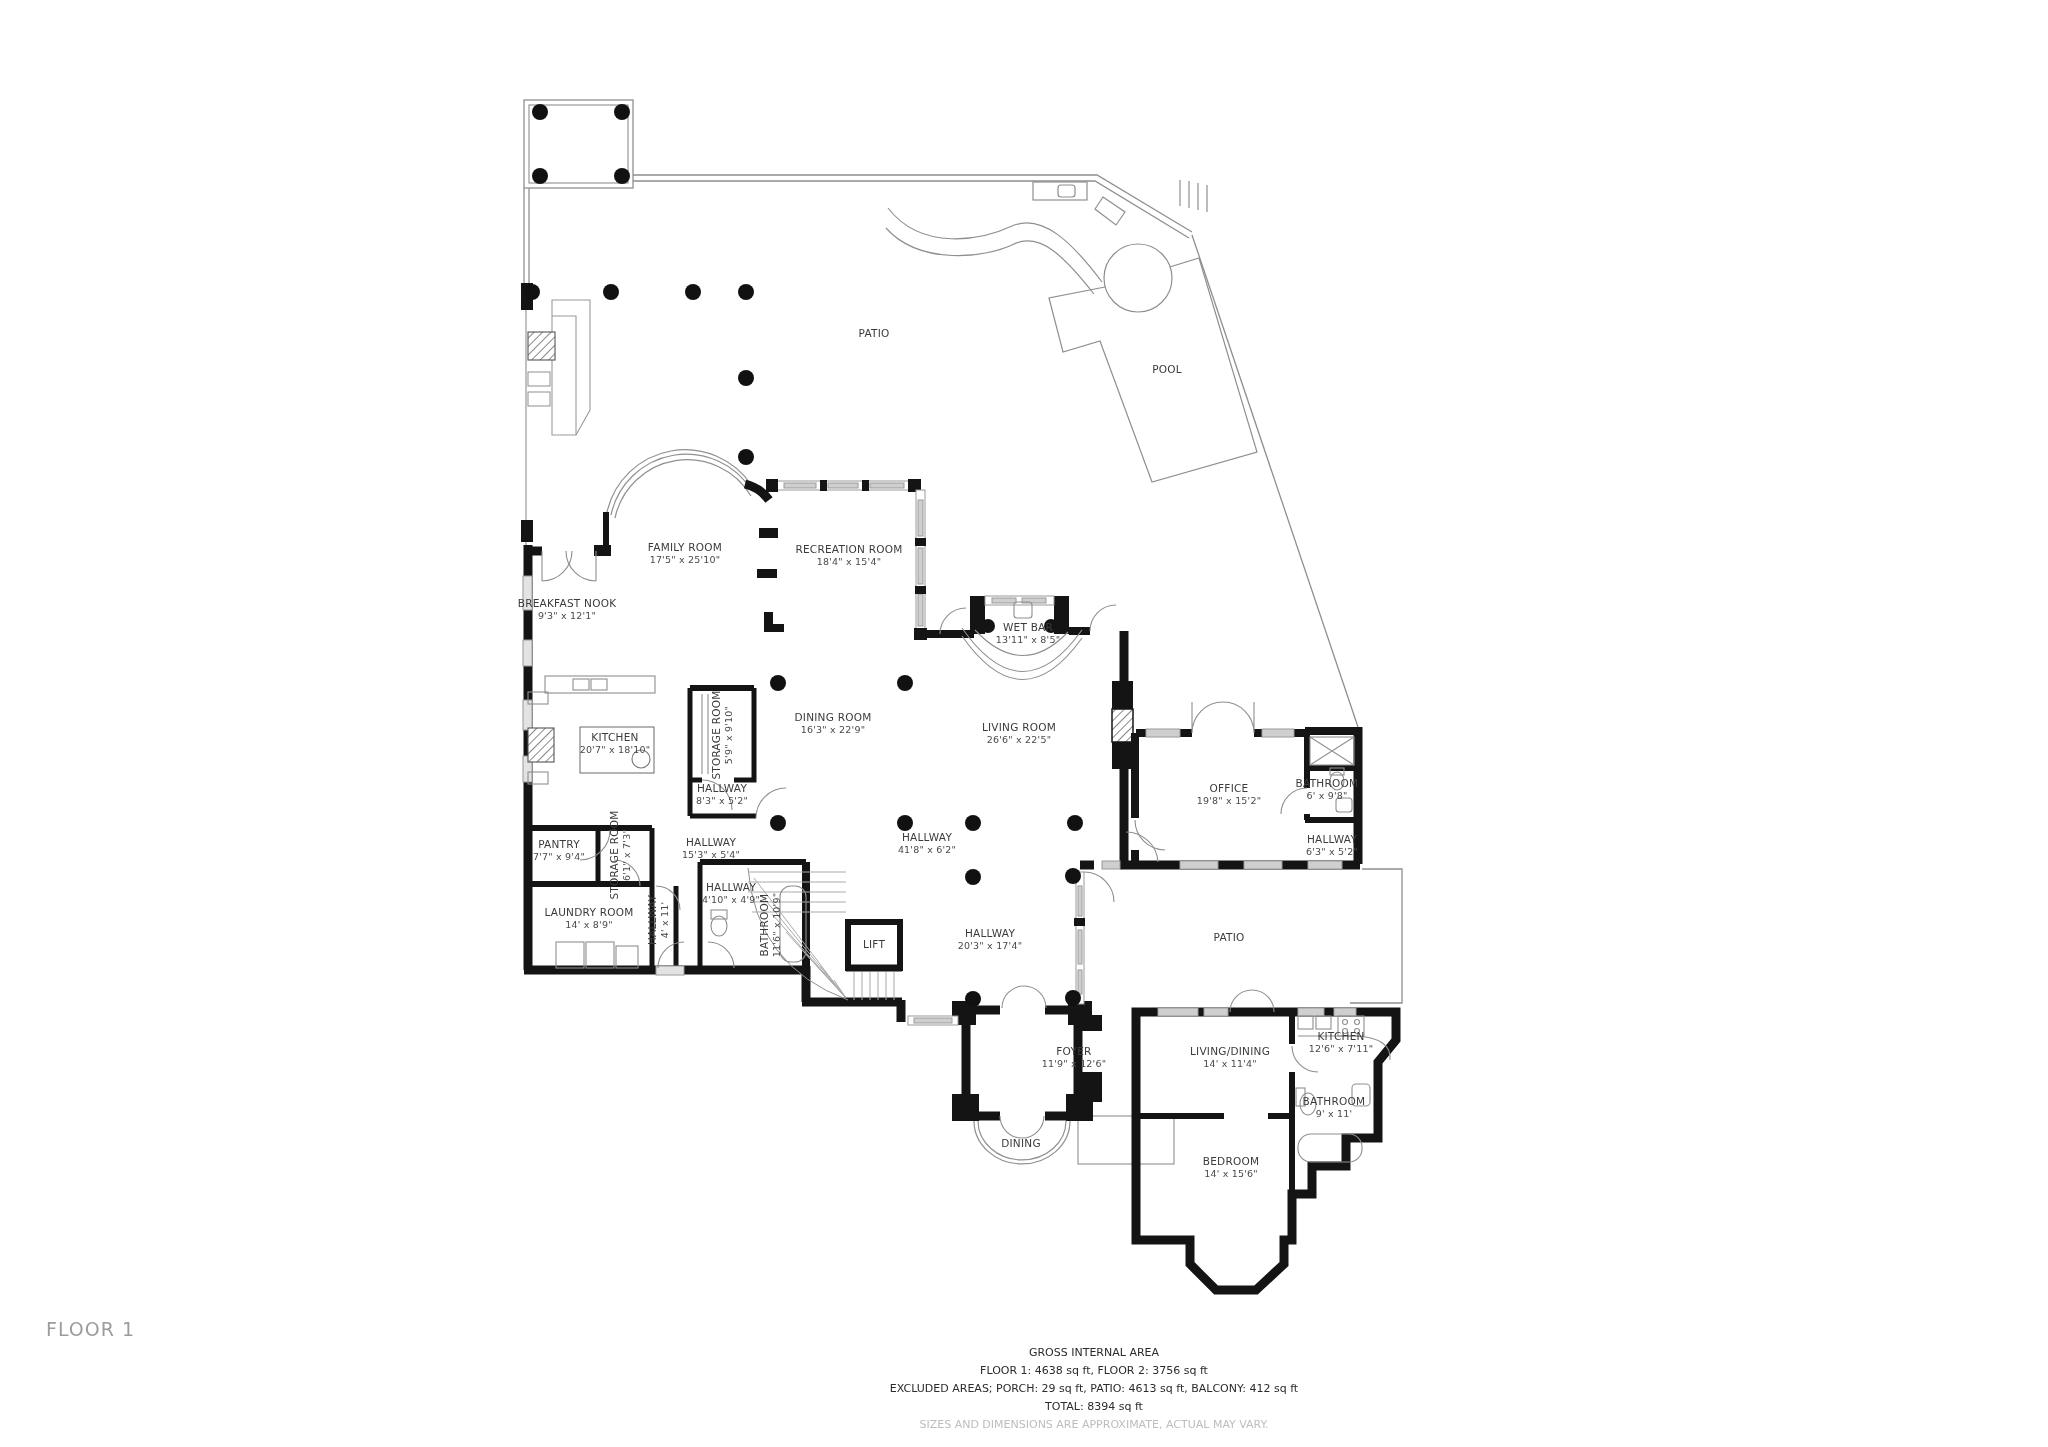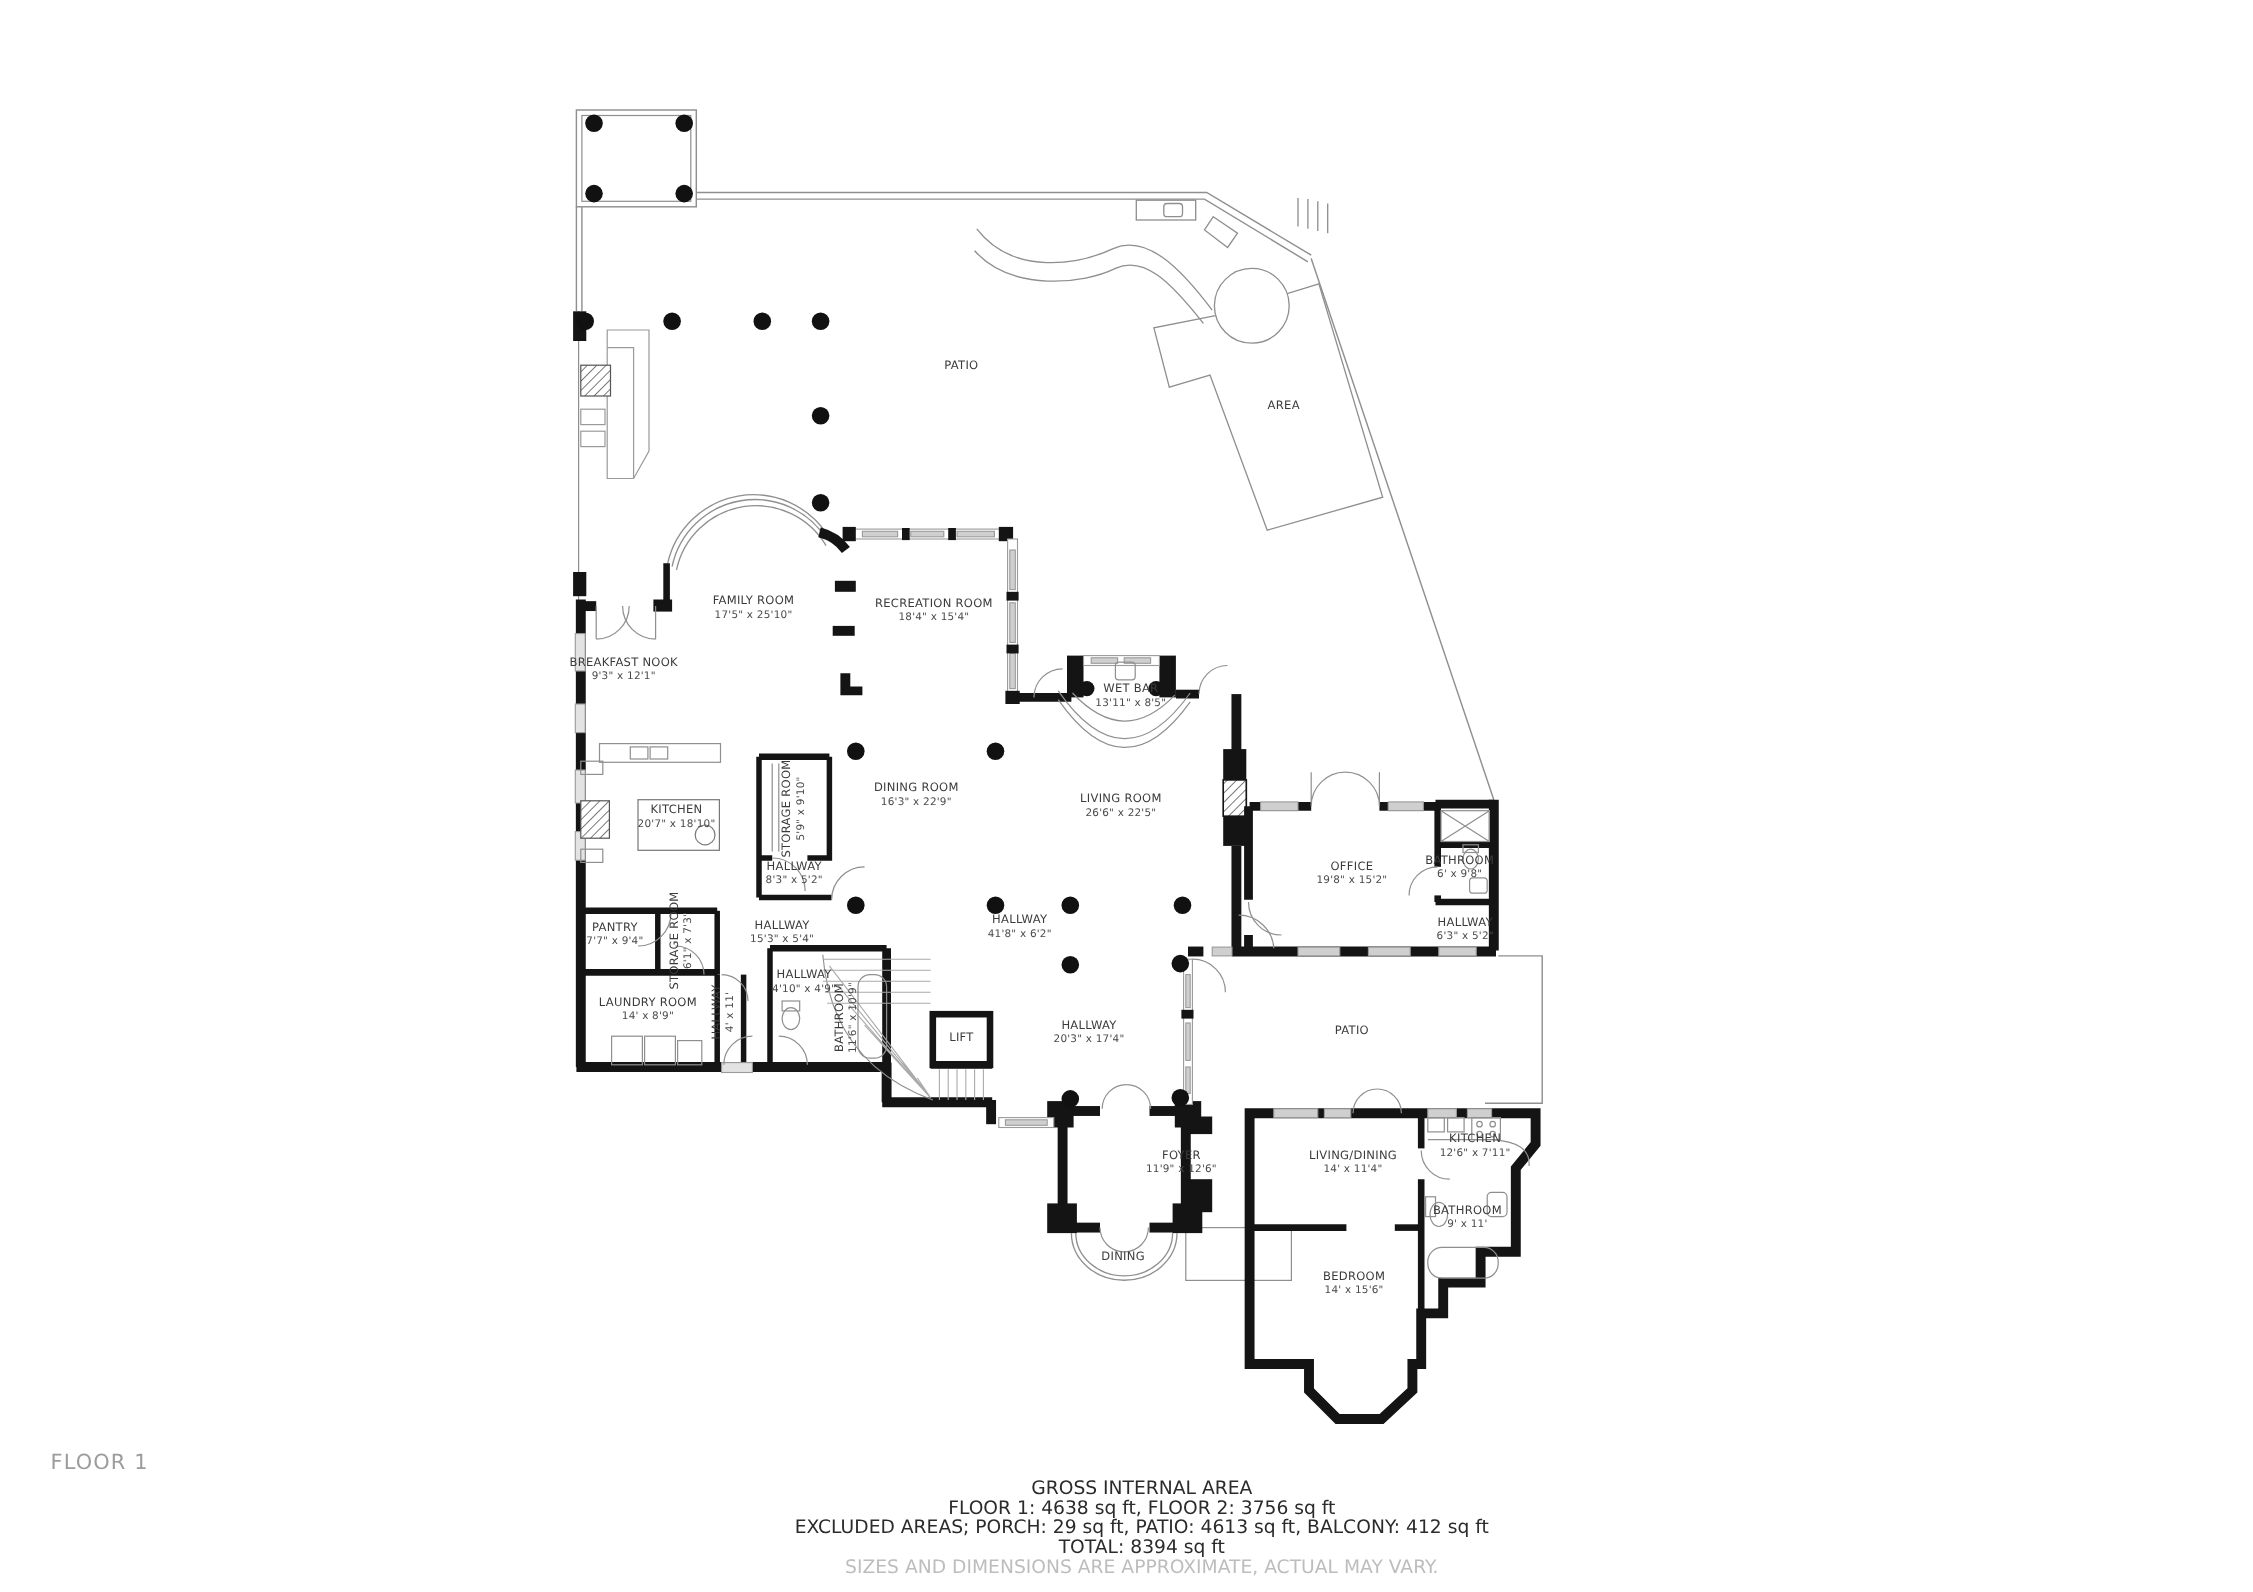--- a/index.html
+++ b/index.html
@@ -5,22 +5,22 @@
   html,body{margin:0;padding:0;background:#ffffff;}
   #stage{position:relative;width:2048px;height:1447px;background:#fff;overflow:hidden;
          font-family:"DejaVu Sans","Liberation Sans",sans-serif;}
   #plan-svg{position:absolute;left:0;top:0;}
   #labels-layer{position:absolute;left:0;top:0;width:100%;height:100%;pointer-events:none;}
   .room-label{position:absolute;transform:translate(-50%,-50%);text-align:center;
       color:#3b3b3b;font-size:10.5px;line-height:12.5px;letter-spacing:.25px;white-space:nowrap;}
   .room-label.vertical{transform:translate(-50%,-50%) rotate(-90deg);}
   .room-label .dims{font-size:9.5px;color:#4a4a4a;letter-spacing:.2px;}
   #floor-label{position:absolute;left:46px;top:1318px;color:#9c9c9c;font-size:19px;letter-spacing:1px;}
-  #footer{position:absolute;left:1038px;top:1344px;transform:translateX(-50%);
-      text-align:center;color:#2b2b2b;font-size:17px;line-height:18px;white-space:nowrap;}
+  #footer{position:absolute;left:1094px;top:1344px;transform:translateX(-50%);
+      text-align:center;color:#2b2b2b;font-size:11px;line-height:18px;white-space:nowrap;}
   #footer .disclaimer{color:#bdbdbd;}
 </style>
 </head>
 <body>
 
 <div id="stage">
 
 <svg id="plan-svg" width="2048" height="1447" viewBox="0 0 2048 1447" xmlns="http://www.w3.org/2000/svg">
   <defs>
     <pattern id="hatch" width="6" height="6" patternUnits="userSpaceOnUse" patternTransform="rotate(45)">
@@ -332,21 +332,21 @@
     <circle cx="1073" cy="876" r="8"></circle>
         <circle cx="1073" cy="998" r="8"></circle>
   </g>
 </svg>
 
   <div id="labels-layer">
       <div class="room-label" style="left: 874px; top: 333px;">
         <div>PATIO</div>
       </div>
       <div class="room-label" style="left: 1167px; top: 369px;">
-        <div>AREA</div>
+        <div>POOL</div>
       </div>
       <div class="room-label" style="left: 685px; top: 553px;">
         <div>FAMILY ROOM</div>
         <div class="dims">17'5" x 25'10"</div>
       </div>
       <div class="room-label" style="left: 849px; top: 555px;">
         <div>RECREATION ROOM</div>
         <div class="dims">18'4" x 15'4"</div>
       </div>
       <div class="room-label" style="left: 567px; top: 609px;">

